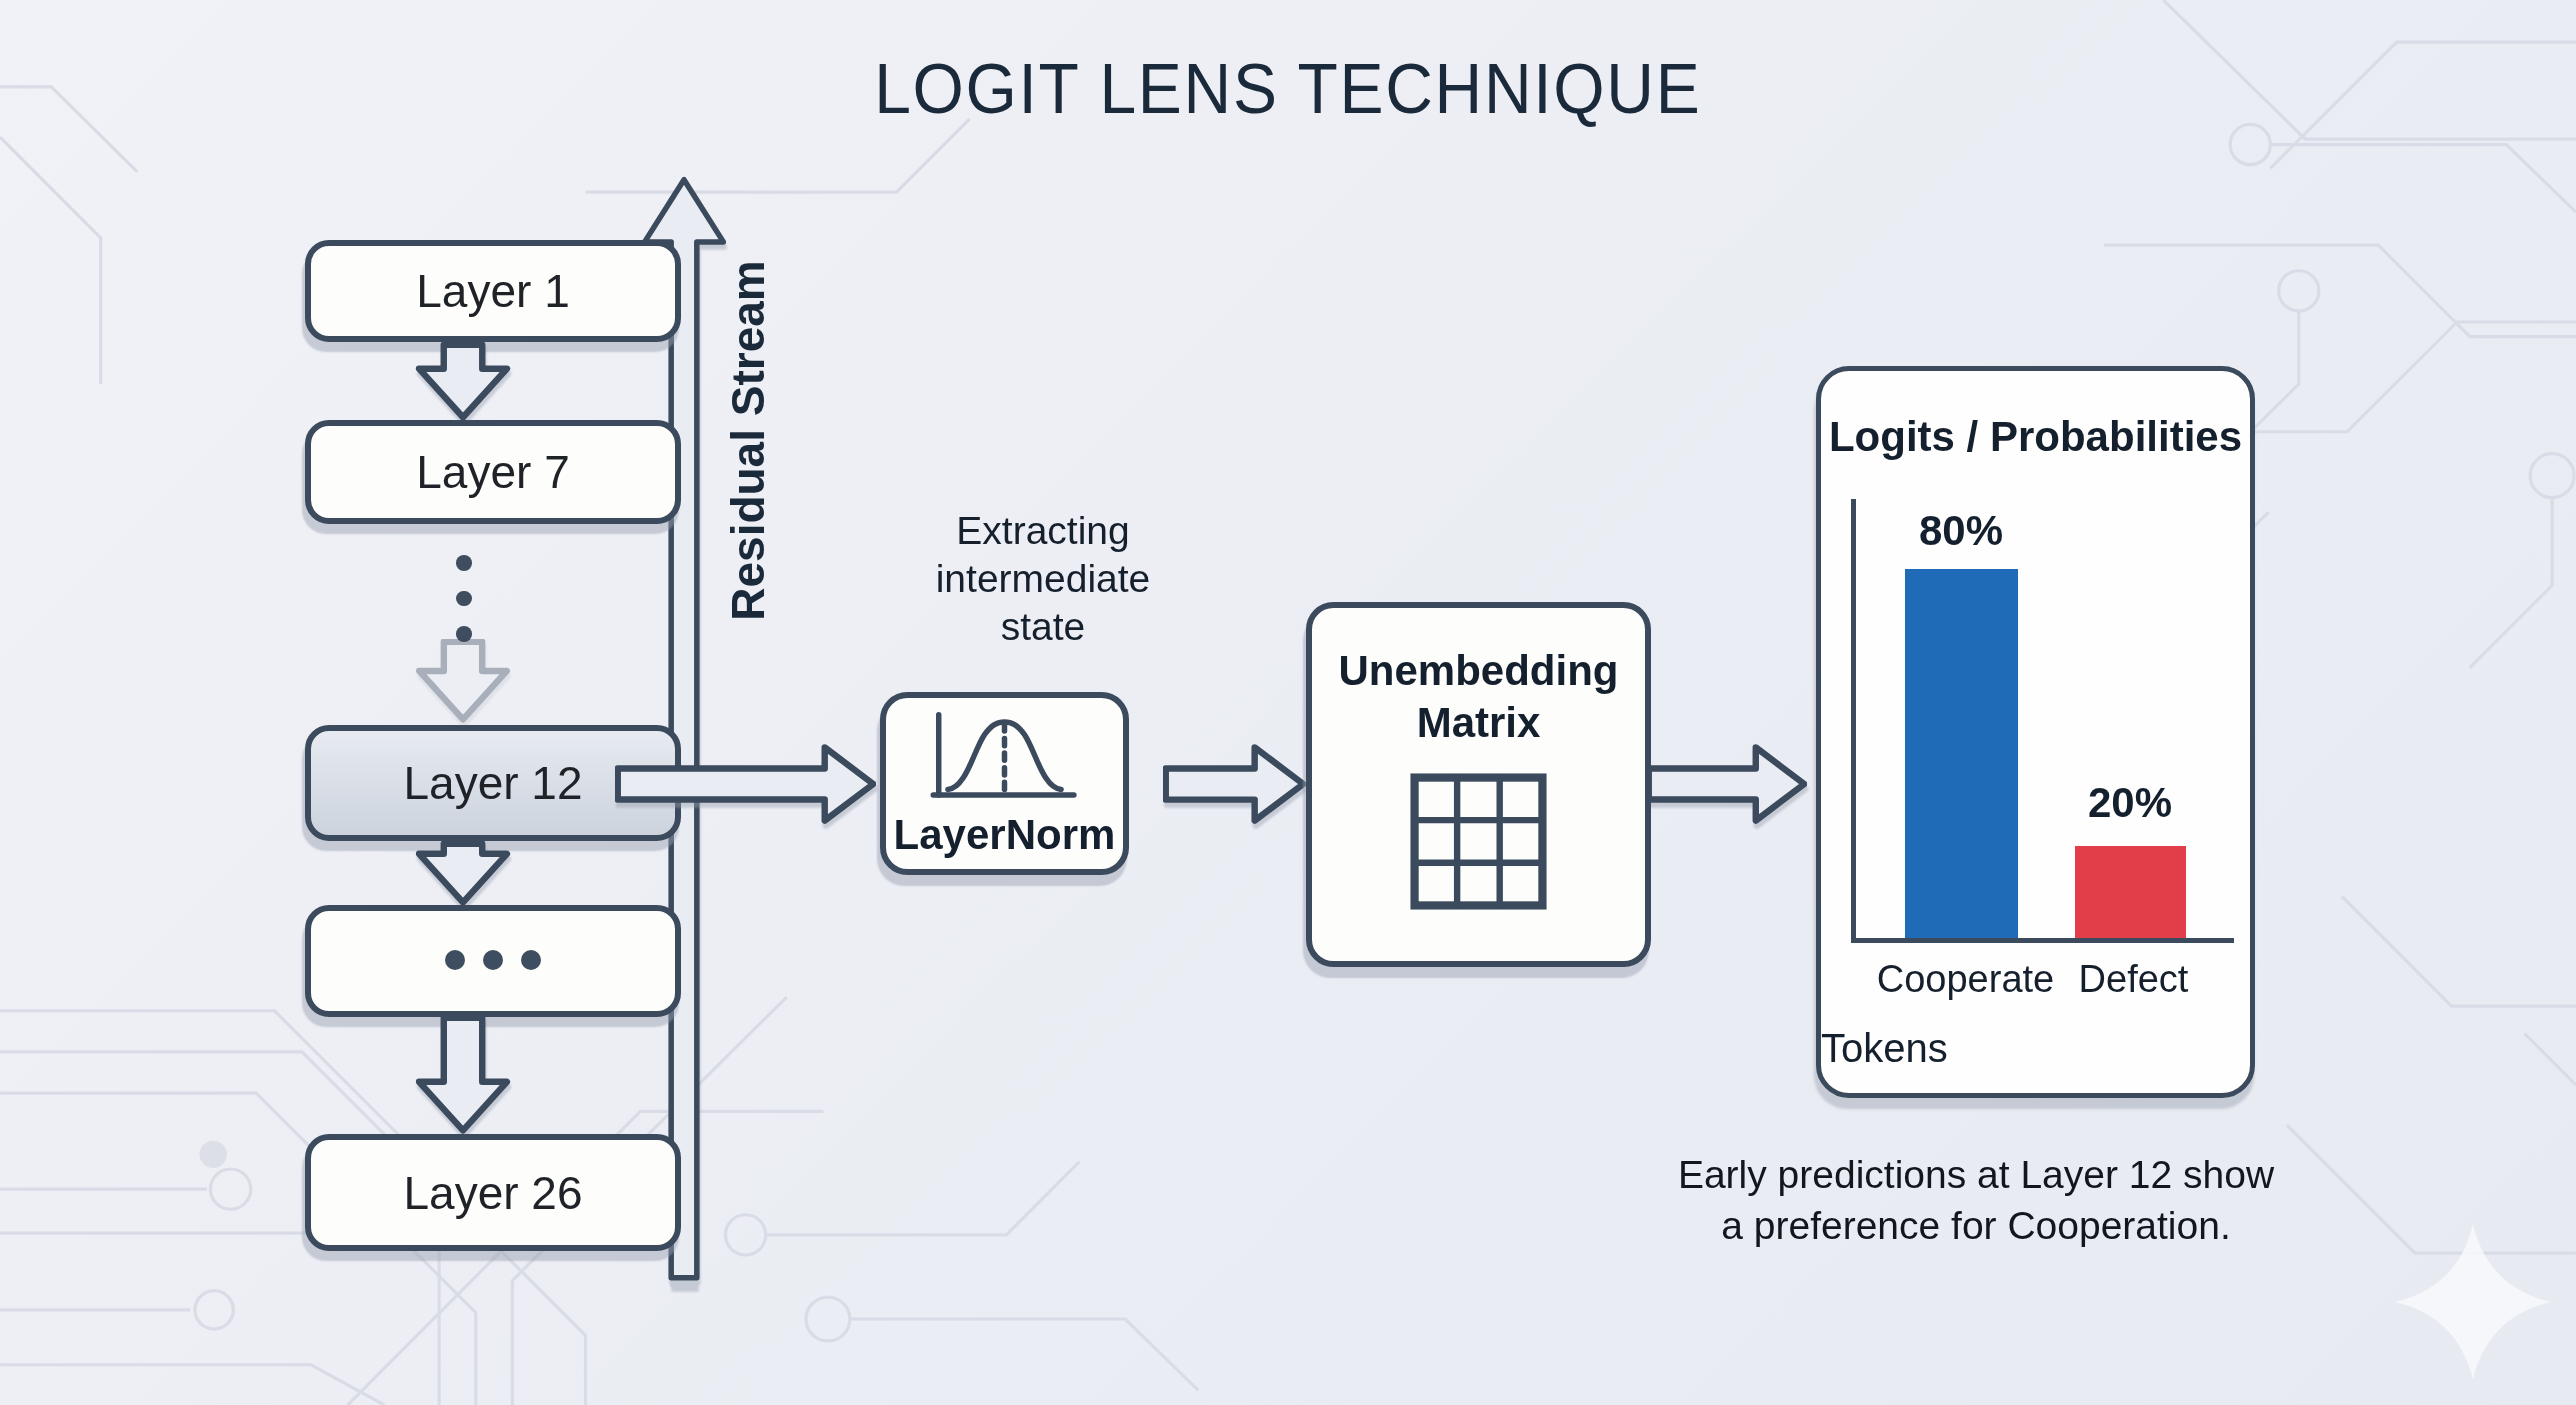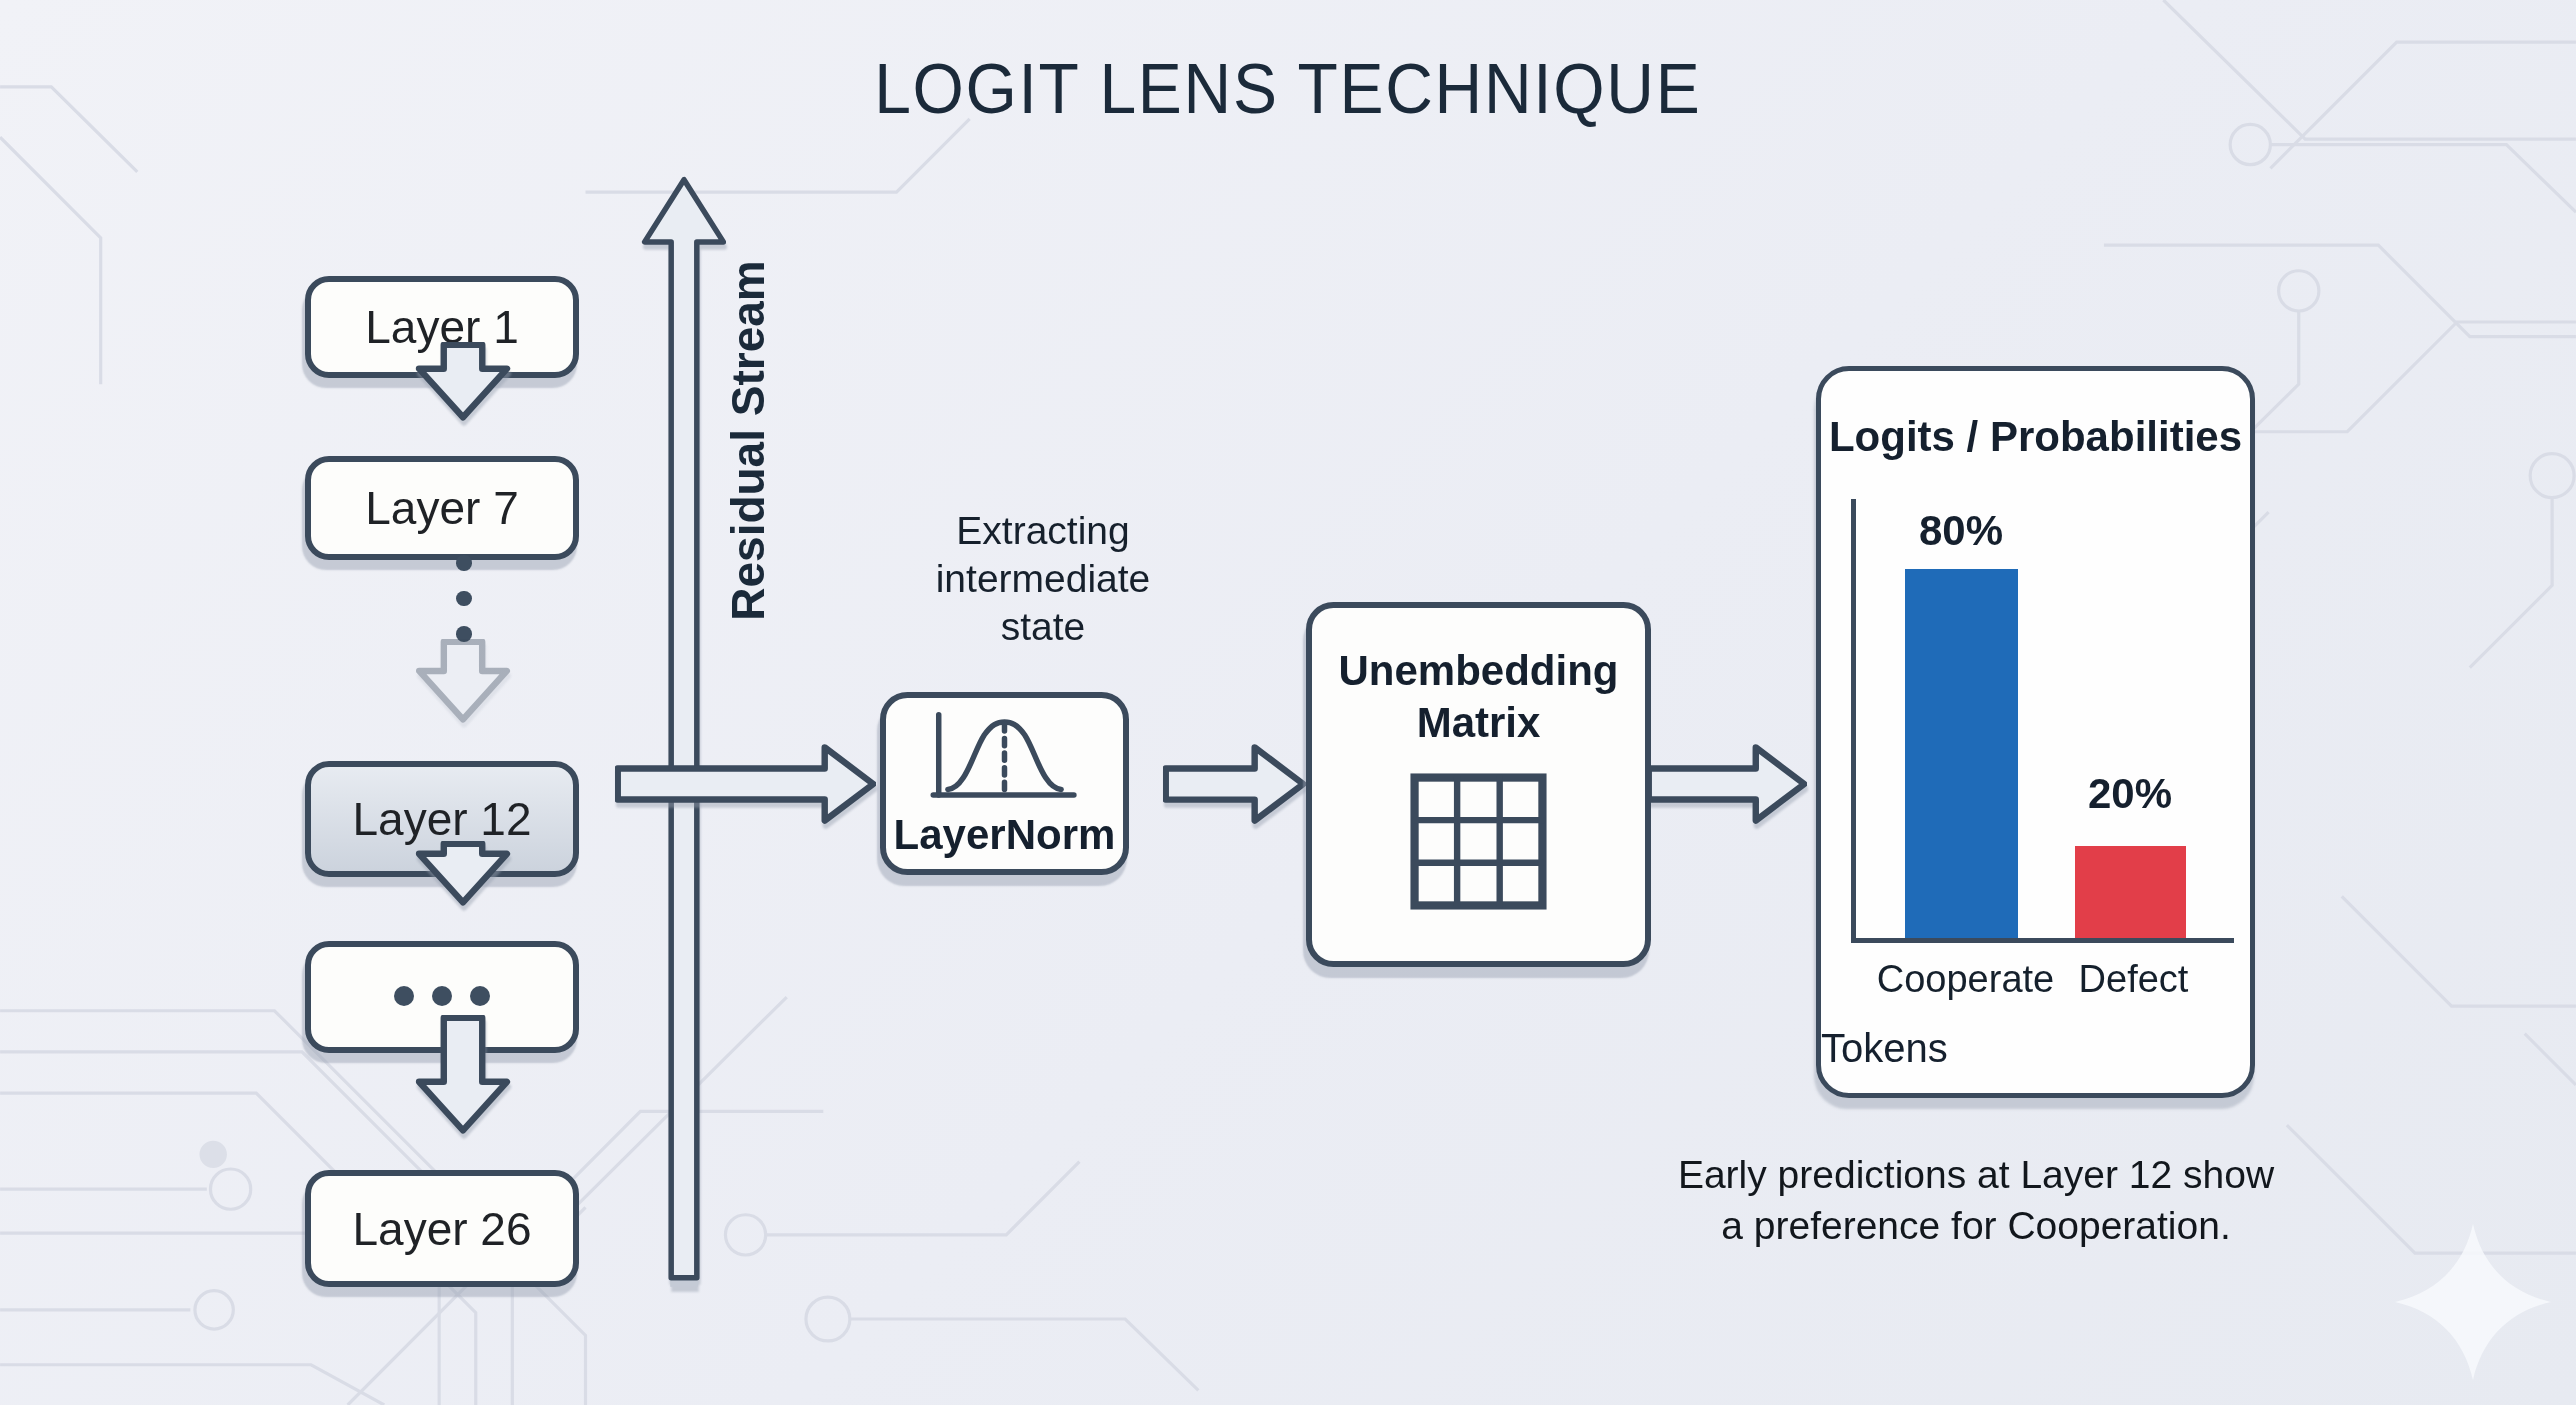--- a/index.html
+++ b/index.html
@@ -15,24 +15,24 @@
   #circuit path,#circuit line{stroke:#d9dce6;stroke-width:3.5;fill:none;}
   #circuit circle{stroke:#d9dce6;stroke-width:3.5;fill:none;}
   #circuit circle.fill{fill:#dcdfe8;stroke:none;}
 
   
   .title{position:absolute;top:48px;left:0;width:100%;text-align:center;
     font-size:71px;font-weight:500;color:#1b2a3a;white-space:nowrap;}
   .title span{display:inline-block;transform:scaleX(.93);letter-spacing:1.8px;}
 
   
-  .node{position:absolute;left:305px;width:274px;box-sizing:border-box;
+  .node{position:absolute;left:305px;width:376px;box-sizing:border-box;
     border:6.4px solid #3b4a5c;border-radius:24px;background:#fdfdfb;
     display:flex;align-items:center;justify-content:center;
-    box-shadow:-2.7px 10px 1.8px rgba(152,161,177,.48);margin-top:36px;}
+    box-shadow:-2.7px 10px 1.8px rgba(152,161,177,.48);}
   .node .lbl{font-size:46px;color:#1f2226;}
   .node.hl{background:linear-gradient(180deg,#e7ebf1 0%,#ccd3dd 100%);}
   .hdots span{display:inline-block;width:20px;height:20px;border-radius:50%;
     background:#3e4e60;margin:0 9.1px;}
   .vdots{position:absolute;left:456px;display:flex;flex-direction:column;align-items:center;}
   .vdots span{width:15.6px;height:15.6px;border-radius:50%;background:#3e4e60;margin:10px 0;}
 
   .arrow-svg{position:absolute;filter:drop-shadow(1.8px 5.5px 0.9px rgba(150,159,175,.45));}
   .arrow-svg polygon{fill:#e9edf3;stroke:#3b4a5c;stroke-width:7;stroke-linejoin:round;}
   #residual-arrow polygon{stroke-width:6;}
@@ -206,21 +206,21 @@
       <path d="M5,51.6 H145 M5,98.2 H145" stroke-width="7"></path>
     </svg>
   </div>
 
   <div id="chart-card">
     <div id="chart-title">Logits / Probabilities</div>
     <div id="plot">
       <div class="bar" id="bar-0" style="left: 49px; width: 113px; height: 369px; background: rgb(31, 107, 184);"></div>
       <div class="bar" id="bar-1" style="left: 219px; width: 111px; height: 92px; background: rgb(226, 62, 73);"></div>
       <div class="bar-label" style="left: 32px; bottom: 383px;">80%</div>
-      <div class="bar-label" style="left: 201px; bottom: 120px;">20%</div>
+      <div class="bar-label" style="left: 201px; bottom: 111px;">20%</div>
     </div>
     <div class="cat-label" id="cat-0">Cooperate</div>
     <div class="cat-label" id="cat-1">Defect</div>
     <div id="xlabel">Tokens</div>
   </div>
 
   <div class="caption">
     <div>Early predictions at Layer 12 show</div>
     <div>a preference for Cooperation.</div>
   </div>

